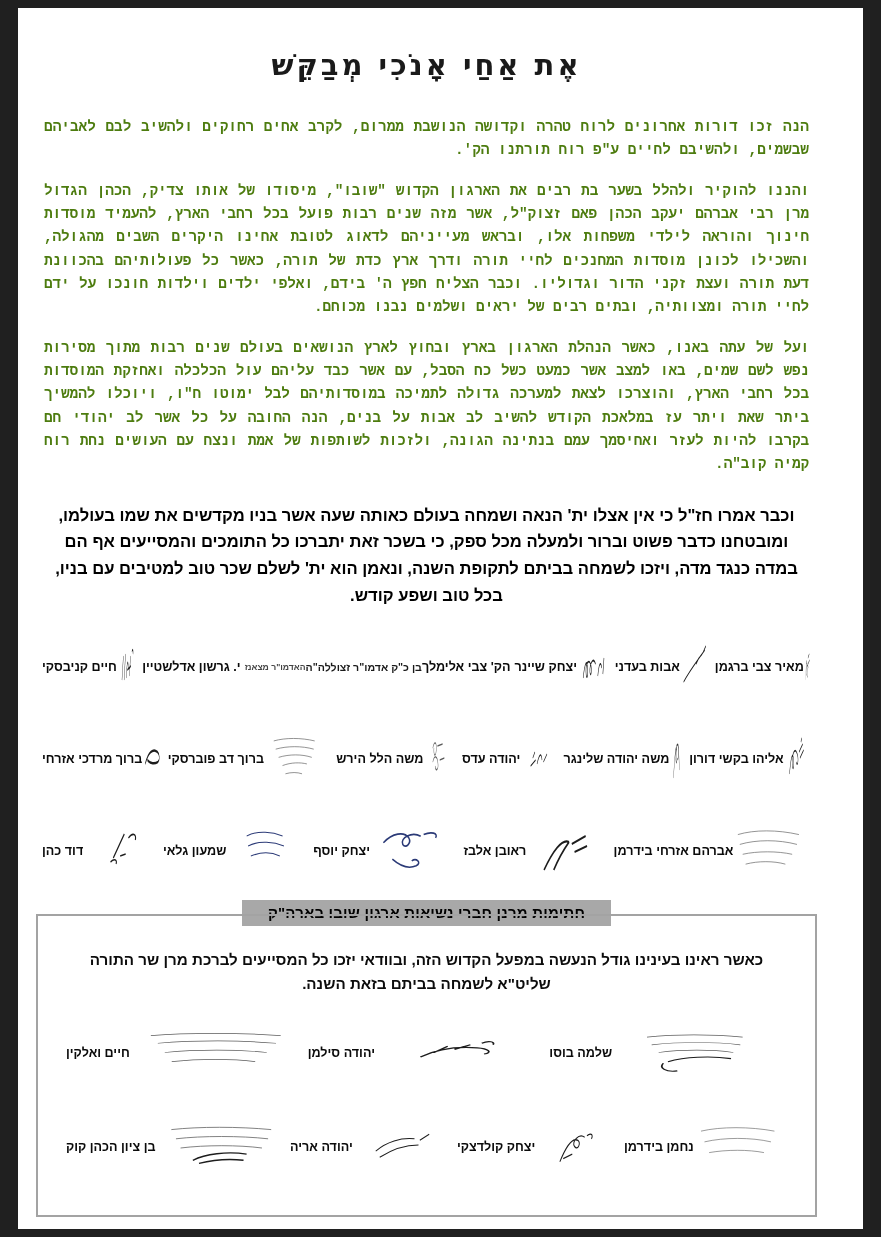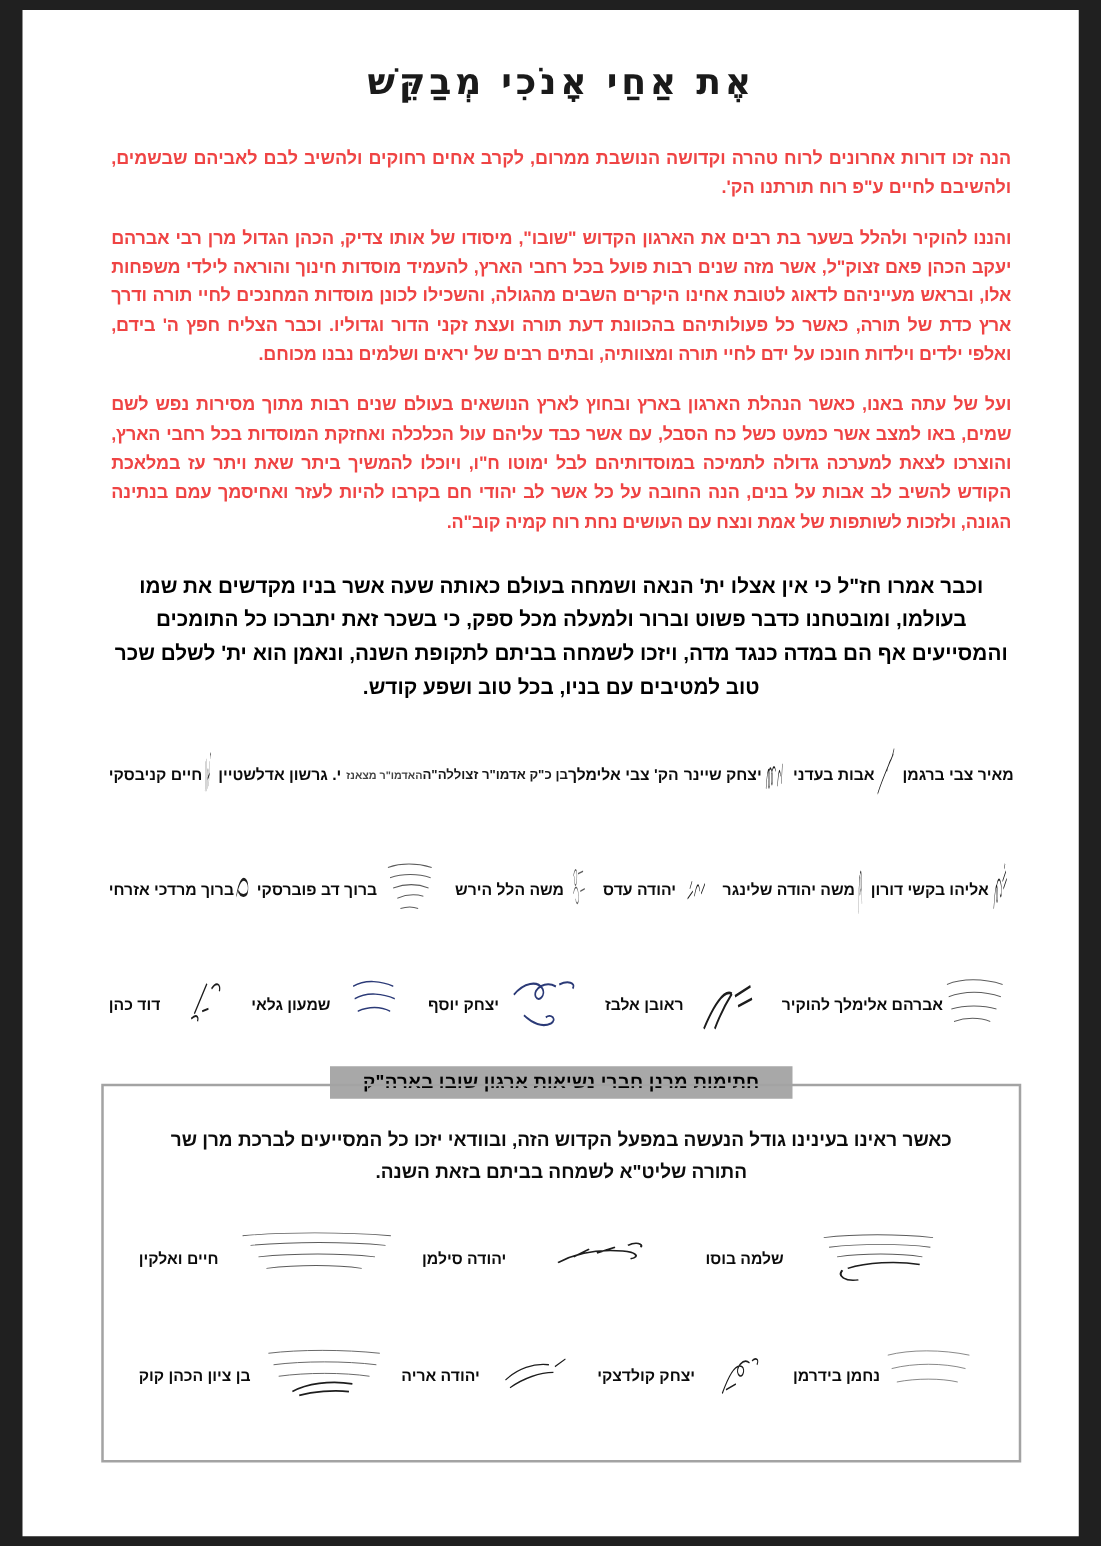--- a/index.html
+++ b/index.html
@@ -19,45 +19,46 @@
     position: absolute;
     inset: 0;
     background: #202020;
   }
   .sheet {
     position: absolute;
     left: 18px; top: 8px;
     width: 845px; height: 1221px;
     background: #ffffff;
     direction: rtl;
-    padding: 26px 46px 10px 63px;
+    padding: 26px 46px 10px 18px;
     overflow: hidden;
   }
 
   
   .doc-title {
     text-align: center;
     font-family: "DejaVu Sans", sans-serif;
     font-size: 29px;
     font-weight: bold;
     letter-spacing: 3px;
     color: #1a1a1a;
     margin: 14px 0 34px 0;
     direction: rtl;
   }
 
   
   .body-par {
     font-size: 14.4px;
     line-height: 1.62;
-    color: #ef4444;
+    color: #4d7c0f;
     text-align: justify;
     font-weight: bold;
     margin: 0 0 17px 0;
     padding: 0 8px;
+    font-family: Liberation Mono, monospace;
     -webkit-font-smoothing: antialiased;
   }
   .body-par.tight { letter-spacing: -0.1px; }
 
   .highlight-par {
     font-size: 16.6px;
     line-height: 1.62;
     font-weight: bold;
     color: #000;
     text-align: center;
@@ -295,21 +296,21 @@
       </div>
     </div>
 
     <div class="sig-row">
       <div class="sig-cell wide">
         <div class="sig-scribble">
           <svg viewBox="0 0 160 56" preserveAspectRatio="none">
             <path class="ink-grey" fill="none" stroke-width="1" d="M10 8 C44 2 92 2 136 8 M14 20 C48 14 94 14 132 20 M20 32 C50 28 92 28 122 32 M26 44 C52 40 84 40 108 44"></path>
           </svg>
         </div>
-        <div class="sig-name">אברהם אלימלך להוקיר</div>
+        <div class="sig-name">אברהם אזרחי בידרמן</div>
       </div>
 
       <div class="sig-cell">
         <div class="sig-scribble">
           <svg viewBox="0 0 120 46" preserveAspectRatio="none">
             <path class="ink-black" fill="none" stroke-width="2.2" d="M26 42 C38 24 52 10 62 14 M62 14 C54 22 46 32 40 42 M66 16 L86 8 M70 24 L88 18"></path>
           </svg>
         </div>
         <div class="sig-name">ראובן אלבז</div>
       </div>

